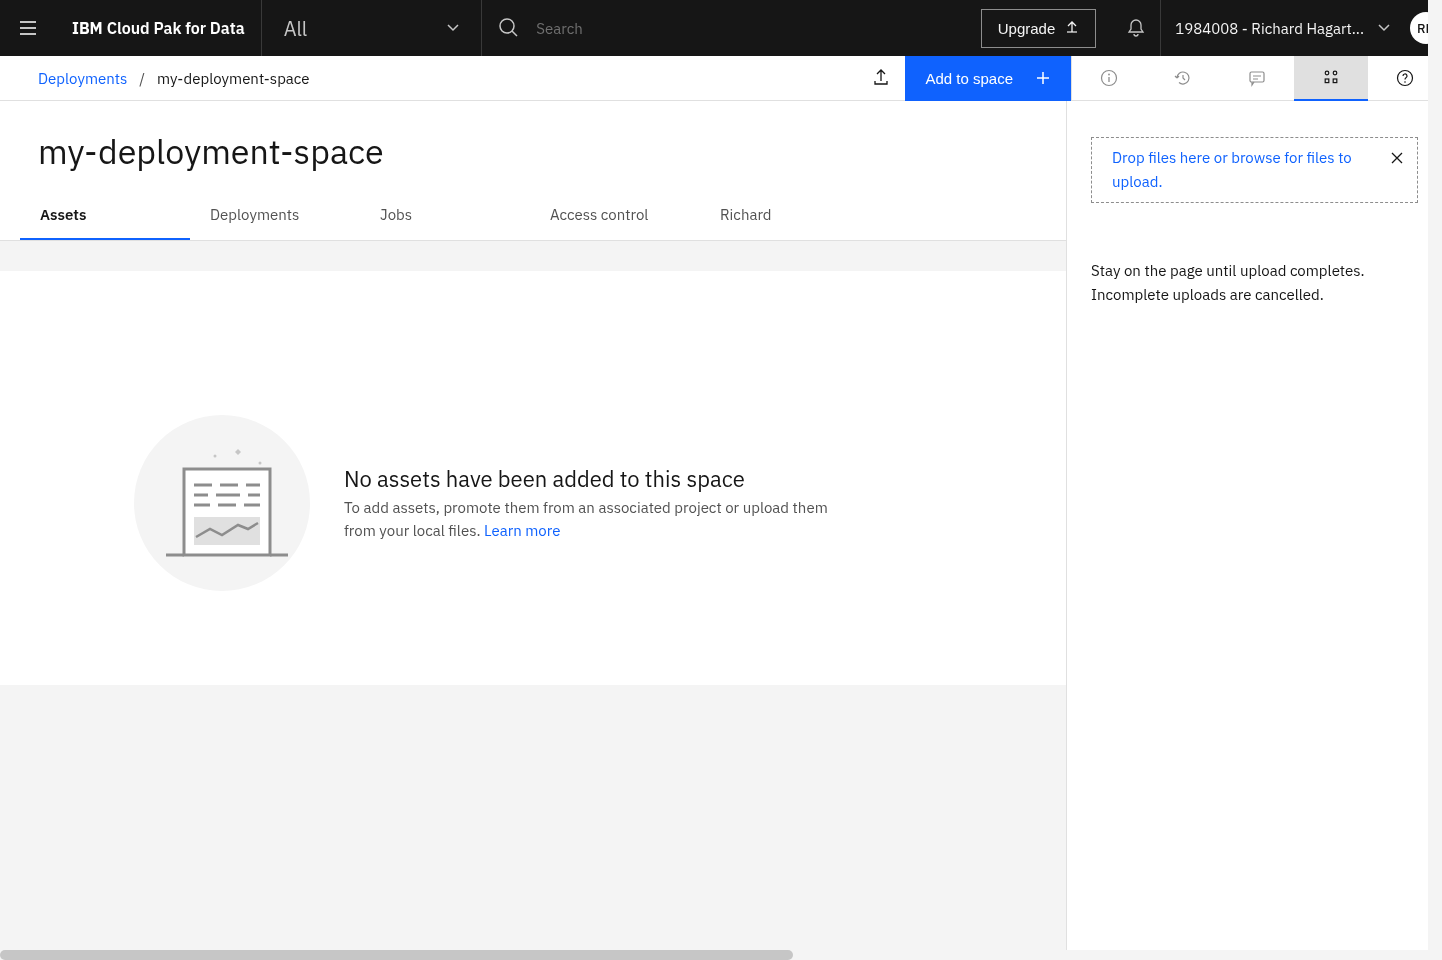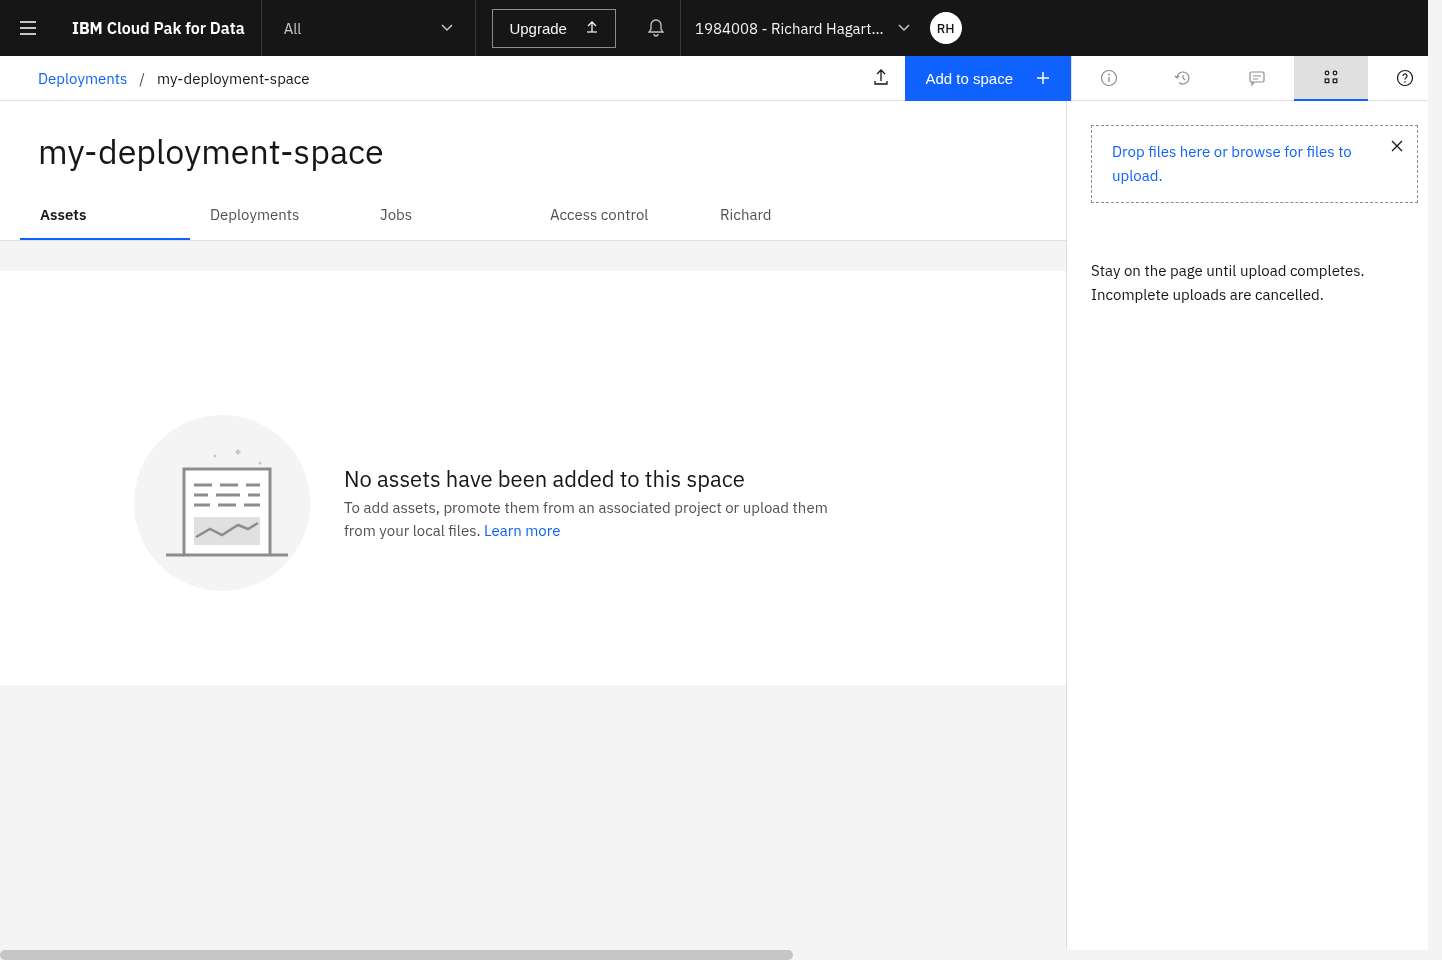--- a/index.html
+++ b/index.html
@@ -4,25 +4,25 @@
   <style>
     * { margin: 0; padding: 0; box-sizing: border-box; }
     body { font-family: 'IBM Plex Sans', -apple-system, BlinkMacSystemFont, sans-serif; background: #fff; overflow: hidden; }
     
     
     .header { height: 56px; background: #161616; display: flex; align-items: center; color: #fff; }
     .hamburger { width: 56px; height: 56px; display: flex; align-items: center; justify-content: center; cursor: pointer; }
     .brand { padding: 0 16px; font-size: 16px; display: flex; gap: 4px; }
     .brand-ibm { font-weight: 700; }
     .brand-product { font-weight: 600; }
-    .dropdown-all { display: flex; align-items: center; padding: 0 22px; border-left: 1px solid #393939; border-right: 1px solid #393939; height: 56px; color: #c6c6c6; font-size: 15px; gap: 140px; cursor: pointer; }
+    .dropdown-all { display: flex; align-items: center; padding: 0 22px; border-left: 1px solid #393939; border-right: 1px solid #393939; height: 56px; color: #c6c6c6; font-size: 20px; gap: 140px; cursor: pointer; }
     .search-area { display: flex; align-items: center; padding: 0 16px; gap: 16px; flex: 1; color: #8d8d8d; }
     .search-placeholder { font-size: 15px; color: #6f6f6f; }
     .header-right { display: flex; align-items: center; height: 56px; }
-    .upgrade-btn { border: 1px solid #8d8d8d; padding: 10px 16px; margin: 0 16px; display: flex; gap: 18px; color: #f4f4f4; font-size: 15px; cursor: pointer; background: transparent; }
+    .upgrade-btn { border: 1px solid #8d8d8d; padding: 10px 16px; margin: 0 16px; display: flex; gap: 10px; color: #f4f4f4; font-size: 15px; cursor: pointer; background: transparent; }
     .header-icon-btn { width: 48px; height: 56px; display: flex; align-items: center; justify-content: center; cursor: pointer; }
     .user-area { display: flex; align-items: center; padding: 0 14px; gap: 14px; cursor: pointer; border-left: 1px solid #393939; height: 56px; }
     .user-text { font-size: 15px; color: #f4f4f4; max-width: 200px; overflow: hidden; white-space: nowrap; text-overflow: ellipsis; }
     .avatar { width: 32px; height: 32px; border-radius: 50%; background: #fff; color: #161616; display: flex; align-items: center; justify-content: center; font-size: 13px; font-weight: 500; margin-left: 6px; }
     
     
     .sub-header { height: 45px; border-bottom: 1px solid #e0e0e0; display: flex; align-items: center; }
     .breadcrumb-area { display: flex; align-items: center; padding: 0 38px; gap: 12px; font-size: 15px; flex: 1; }
     .breadcrumb-link { color: #0f62fe; cursor: pointer; }
     .breadcrumb-sep { color: #525252; }
@@ -49,21 +49,21 @@
     .empty-state { display: flex; align-items: center; gap: 30px; padding: 140px 38px 90px 130px; }
     .empty-illustration { width: 184px; height: 184px; position: relative; flex-shrink: 0; }
     .empty-text h2 { font-size: 22px; font-weight: 400; color: #161616; margin-bottom: 4px; }
     .empty-text p { font-size: 15px; color: #525252; line-height: 1.5; max-width: 500px; }
     .empty-text a { color: #0f62fe; cursor: pointer; text-decoration: none; }
     
     .bottom-gray { flex: 1; background: #f4f4f4; }
     
     
     .side-panel { width: 376px; border-left: 1px solid #e0e0e0; padding: 24px; }
-    .drop-zone { border: 1px dashed #8d8d8d; padding: 14px 20px; position: relative; }
+    .drop-zone { border: 1px dashed #8d8d8d; padding: 8px 20px; position: relative; margin-top: 12px; }
     .drop-zone-text { color: #0f62fe; font-size: 15px; line-height: 1.6; cursor: pointer; }
     .drop-close { position: absolute; top: 10px; right: 10px; cursor: pointer; width: 20px; height: 20px; display: flex; align-items: center; justify-content: center; }
     .panel-help { margin-top: 56px; font-size: 15px; color: #161616; line-height: 1.6; }
     
     
     .right-scroll { width: 14px; background: #f4f4f4; position: fixed; right: 0; top: 0; bottom: 10px; }
     .bottom-scroll { height: 10px; background: #f4f4f4; position: fixed; bottom: 0; left: 0; right: 0; }
     .bottom-scroll-thumb { height: 10px; width: 55%; background: #c6c6c6; border-radius: 5px; }
   </style>
 </head>
@@ -77,20 +77,27 @@
   </div>
   <div class="brand">
     <span class="brand-ibm">IBM</span>
     <span class="brand-product">Cloud Pak for Data</span>
   </div>
   <div class="dropdown-all">
     <span>All</span>
     <svg width="12" height="8" viewBox="0 0 12 8">
         <path d="M1 1l5 5 5-5" stroke="#c6c6c6" stroke-width="1.5" fill="none"></path>
       </svg>
+  </div>
+  <div class="search-area">
+    <svg width="22" height="22" viewBox="0 0 22 22">
+        <circle cx="9" cy="9" r="7" stroke="#c6c6c6" stroke-width="1.5" fill="none"></circle>
+        <path d="M14 14l5 5" stroke="#c6c6c6" stroke-width="1.5"></path>
+      </svg>
+    <span class="search-placeholder">Search</span>
   </div>
   <div class="header-right">
     <button class="upgrade-btn">
       <span>Upgrade</span>
       <svg width="14" height="14" viewBox="0 0 14 14">
           <path d="M7 12V3M3 6l4-4 4 4" stroke="#f4f4f4" stroke-width="1.3" fill="none"></path>
           <path d="M2 12 h10" stroke="#f4f4f4" stroke-width="1.2" fill="none"></path>
         </svg>
     </button>
     <div class="header-icon-btn">

